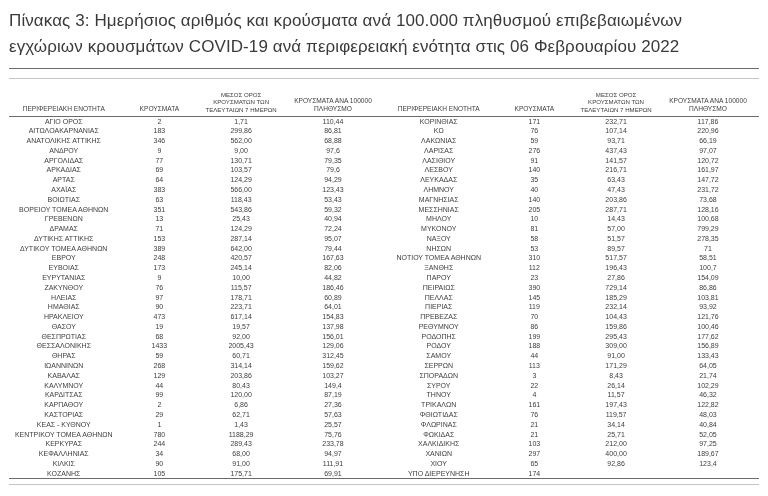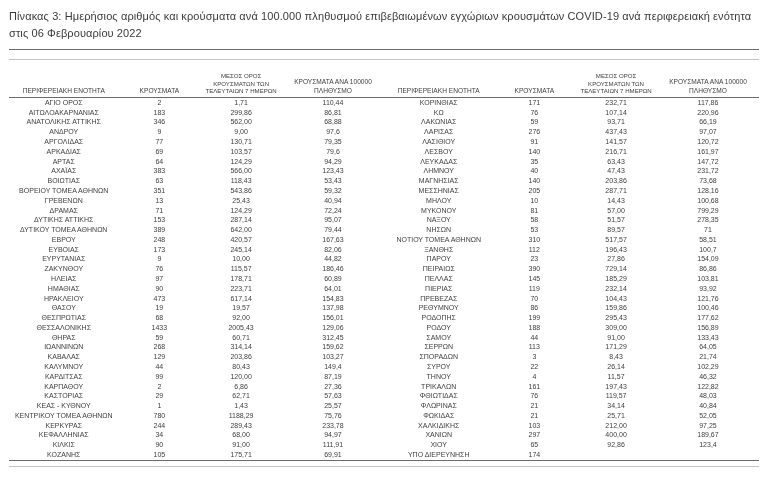--- a/index.html
+++ b/index.html
@@ -4,21 +4,21 @@
 <style>
   * { margin:0; padding:0; box-sizing:border-box; }
   html,body { background:#ffffff; }
   body { font-family:"Liberation Sans","DejaVu Sans",sans-serif; }
   .page {
     position:relative; width:768px; height:496px;
     background:#ffffff; overflow:hidden; padding:8px 9px 0 9px;
     color:#3d3d3d;
   }
   .doc-title {
-    font-size:11px; line-height:1.55; font-weight:normal;
+    font-size:17px; line-height:1.55; font-weight:normal;
     color:#3a3a3a; letter-spacing:0.1px; padding-right:4px;
   }
   .rule-dark   { border-top:1.4px solid #6b6b6b; margin-top:7px; }
   .rule-light  { border-top:1px solid #c4c4c4; margin-top:9px; }
   table.covid {
     width:100%; border-collapse:collapse; table-layout:fixed;
     margin-top:0px; border-bottom:1.6px solid #6b6b6b;
   }
   table.covid th {
     font-weight:normal; vertical-align:bottom; text-align:center;

